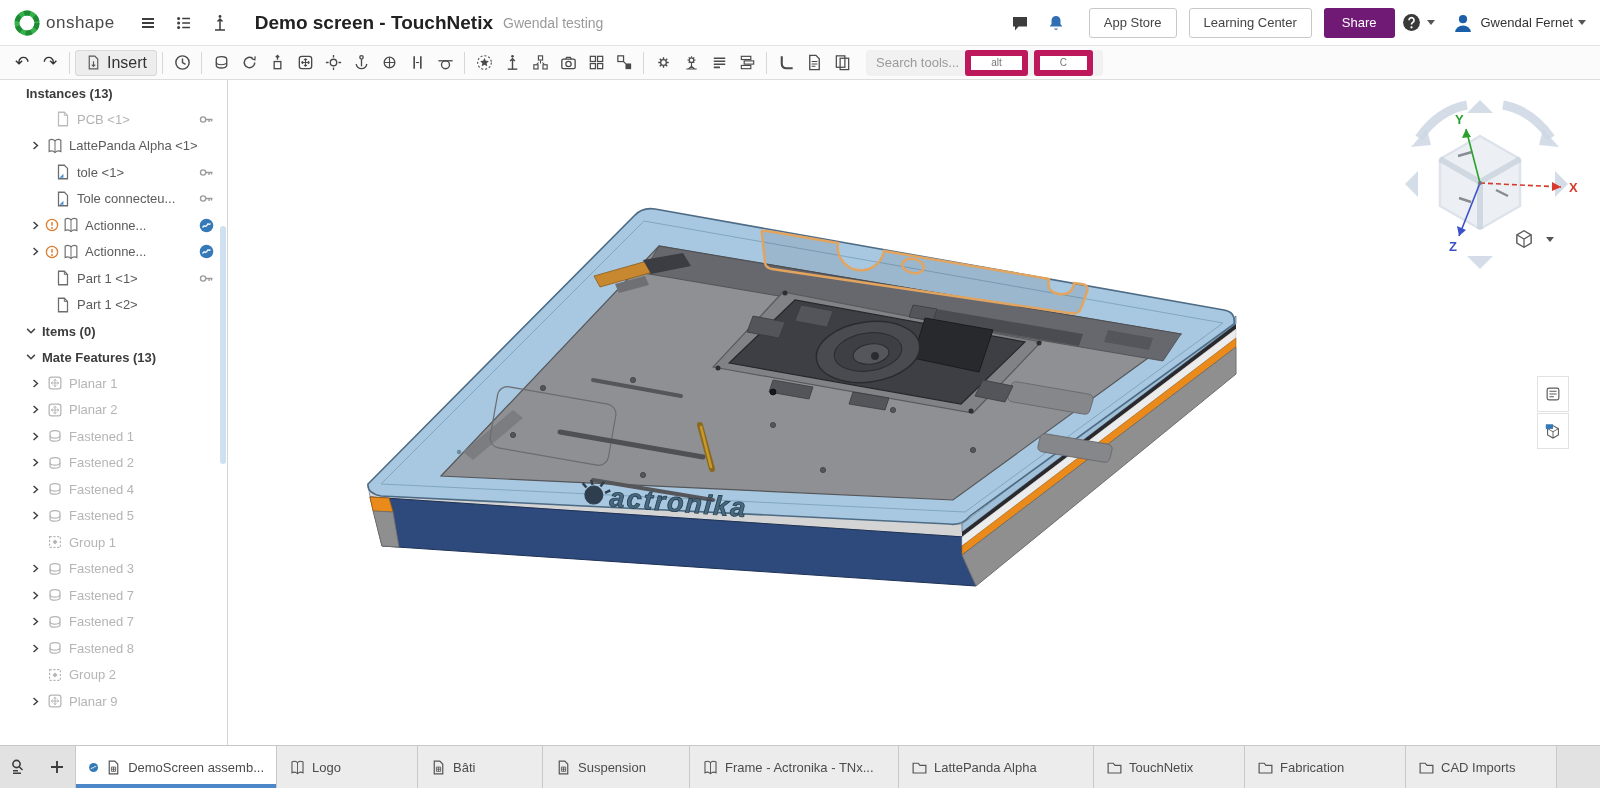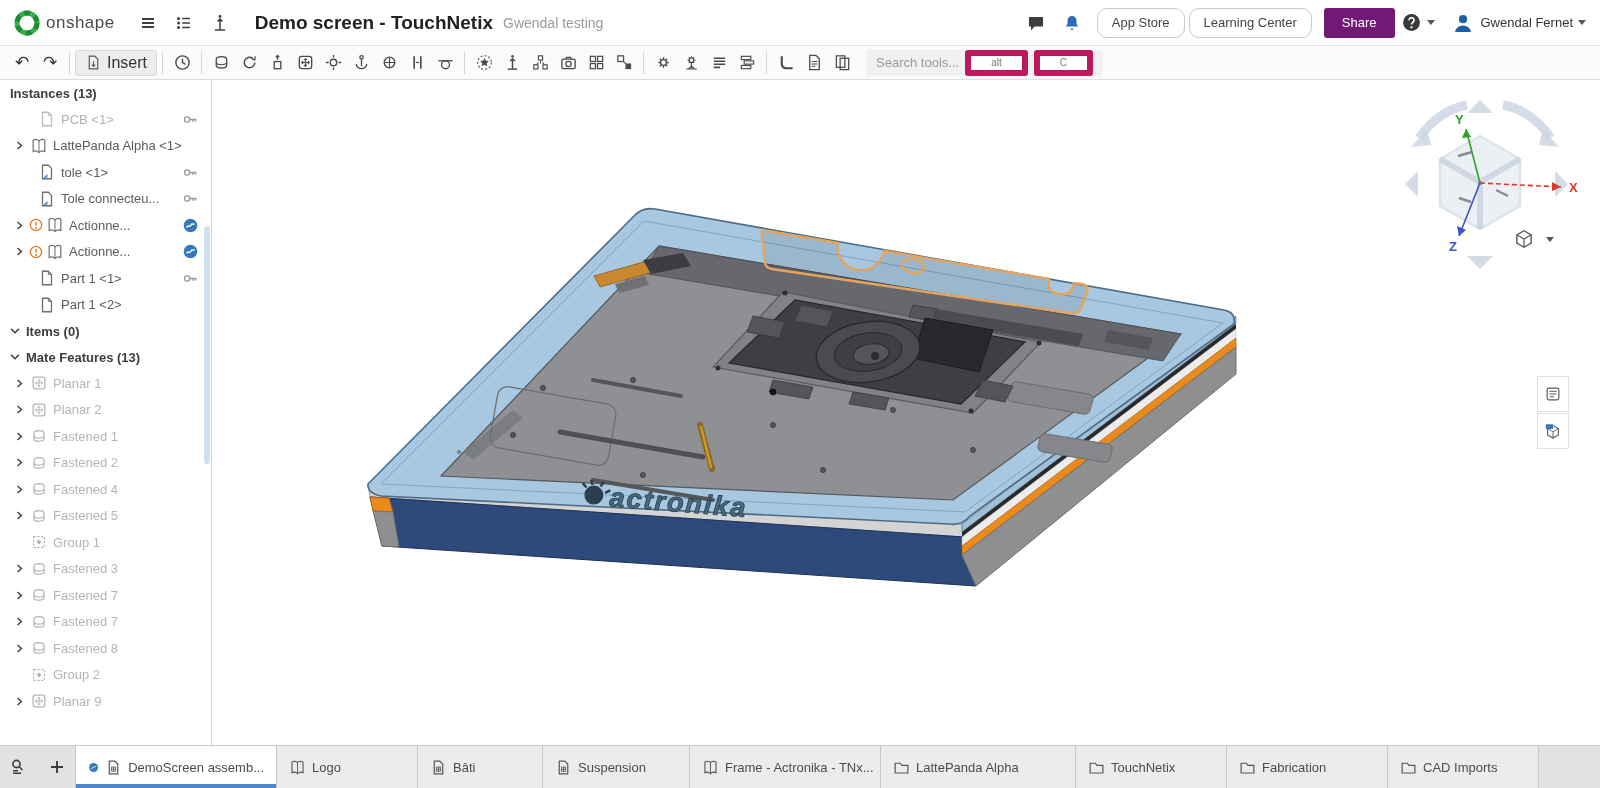--- a/index.html
+++ b/index.html
@@ -9,40 +9,40 @@
   
   #header{position:absolute;left:0;top:0;width:1600px;height:46px;background:#fff;
     border-bottom:1px solid #e3e3e3;display:flex;align-items:center;padding:0 14px;z-index:30;}
   .brand{display:flex;align-items:center;gap:6px;margin-right:18px;}
   .brand-name{font-size:17px;color:#4a4a4a;letter-spacing:.5px;}
   .hbtn{width:30px;height:30px;display:flex;align-items:center;justify-content:center;cursor:pointer;margin-right:6px;color:#444;}
   .hbtn .ic{width:20px;height:20px;color:#3d3d3d;}
   .doc-title{font-size:19px;font-weight:bold;color:#222;margin-left:14px;white-space:nowrap;}
   .doc-ws{font-size:14px;color:#9a9a9a;margin-left:10px;white-space:nowrap;}
   .hspacer{flex:1;}
-  .outline-btn{height:30px;padding:0 14px;border:1px solid #c9c9c9;border-radius:10px;background:#fff;
-    font-size:13px;color:#444;display:flex;align-items:center;margin-left:4px;cursor:pointer;white-space:nowrap;}
+  .outline-btn{height:30px;padding:0 14px;border:1px solid #c9c9c9;border-radius:3px;background:#fff;
+    font-size:13px;color:#444;display:flex;align-items:center;margin-left:12px;cursor:pointer;white-space:nowrap;}
   .share-btn{height:30px;padding:9px 18px;border:none;border-radius:3px;background:#701a75;color:#fff;
     font-size:13px;display:flex;align-items:center;margin-left:12px;cursor:pointer;}
   .usr{display:flex;align-items:center;margin-left:12px;font-size:13px;color:#333;cursor:pointer;white-space:nowrap;}
   .caret-s{width:0;height:0;border-left:4px solid transparent;border-right:4px solid transparent;border-top:5px solid #555;margin-left:5px;}
   
   #toolbar{position:absolute;left:0;top:46px;width:1600px;height:34px;background:#fbfbfb;
     border-bottom:1px solid #ddd;display:flex;align-items:center;padding:0 8px;z-index:29;}
   .tbtn{min-width:28px;height:28px;display:flex;align-items:center;justify-content:center;cursor:pointer;color:#4a4a4a;border-radius:3px;}
   .tbtn .ic{width:19px;height:19px;color:#4a4a4a;}
   .tbtn.arrow{font-size:17px;color:#333;}
   .tsep{width:1px;height:22px;background:#d7d7d7;margin:0 5px;}
   .insert-btn{height:26px;background:#ededed;border:1px solid #d8d8d8;border-radius:3px;display:flex;align-items:center;
     gap:5px;padding:0 9px;font-size:16px;color:#333;cursor:pointer;}
   .searchtools{margin-left:10px;height:26px;background:#f1f1f1;border-radius:4px;display:flex;align-items:center;
     padding:0 10px;font-size:13px;color:#9a9a9a;gap:6px;cursor:text;min-width:140px;}
   .kbd{font-size:10px;color:#777;background:#fff;border:6px solid #be185d;border-radius:3px;padding:0 20px;line-height:14px;}
   
-  #tree{position:absolute;left:0;top:80px;width:212px;height:665px;background:#fff;border-right:1px solid #d5d5d5;
+  #tree{position:absolute;left:16px;top:80px;width:212px;height:665px;background:#fff;border-right:1px solid #d5d5d5;
     font-size:13px;overflow:hidden;z-index:20;}
   .thead{display:flex;align-items:center;gap:4px;height:26px;padding-left:8px;font-weight:bold;color:#3c3c3c;cursor:pointer;}
   .thead .ic{width:14px;height:14px;color:#444;}
   .trow{display:flex;align-items:center;height:26.5px;cursor:pointer;}
   .chv{width:18px;height:16px;display:flex;align-items:center;justify-content:center;flex:none;}
   .chv .ic{width:13px;height:13px;color:#3e3e3e;}
   .tic{width:18px;height:18px;margin:0 5px 0 2px;flex:none;color:#6d6d6d;}
   .tlabel{color:#5b5b5b;white-space:nowrap;overflow:hidden;text-overflow:ellipsis;}
   .dim{color:#b3b3b3;}
   .mlabel{color:#b5b5b5;}
@@ -891,21 +891,21 @@
         <use href="#s-asm"></use>
       </svg>
     <span>Bâti</span>
   </div>
   <div class="tab" style="width:148px">
     <svg class="ic">
         <use href="#s-asm"></use>
       </svg>
     <span>Suspension</span>
   </div>
-  <div class="tab" style="width:192px">
+  <div class="tab" style="width:210px">
     <svg class="ic">
         <use href="#s-book"></use>
       </svg>
     <span>Frame - Actronika - TNx...</span>
   </div>
   <div class="tab" style="width:196px">
     <svg class="ic">
         <use href="#s-folder"></use>
       </svg>
     <span>LattePanda Alpha</span>

